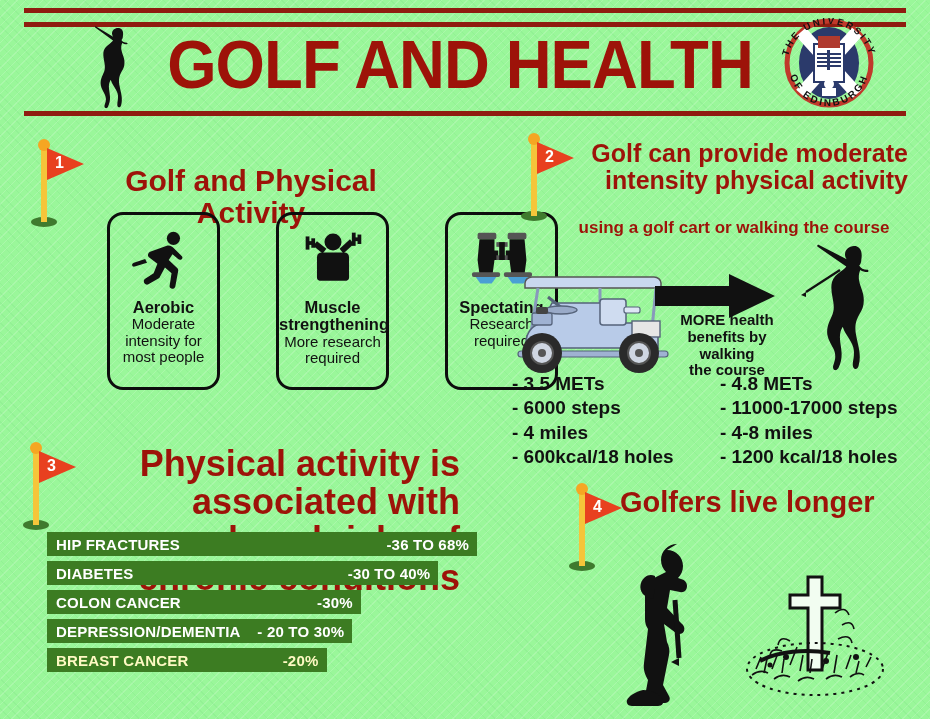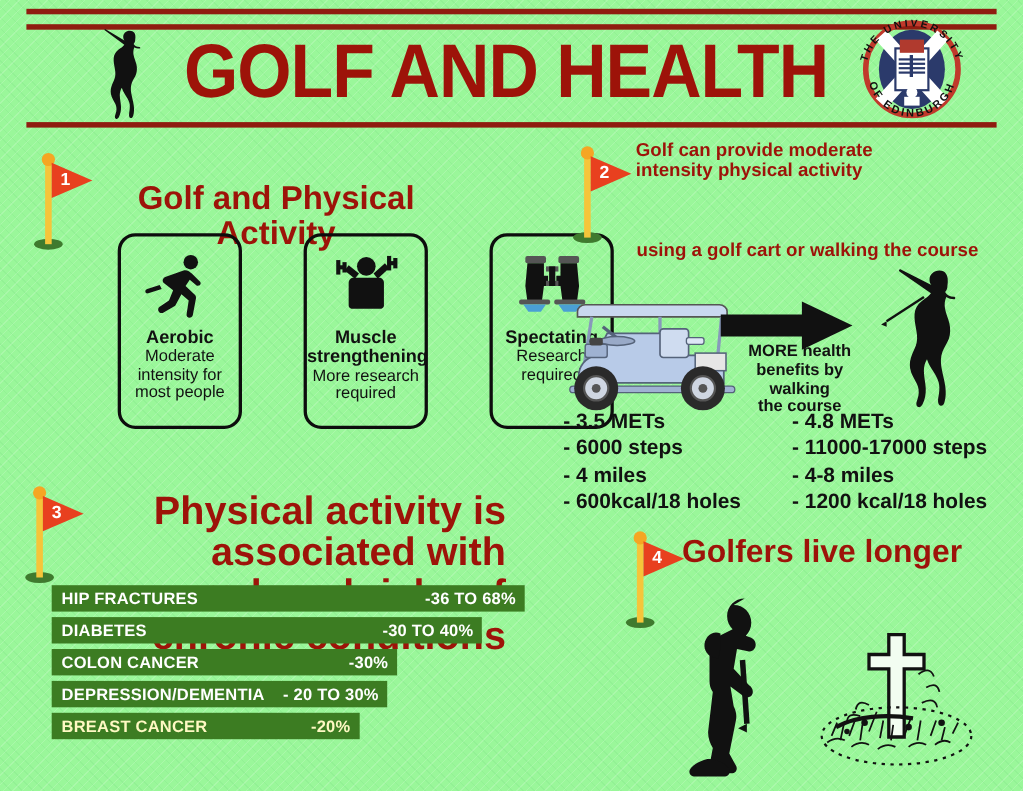--- a/index.html
+++ b/index.html
@@ -53,21 +53,21 @@
     width:113px;height:178px;border:3px solid #0d0d0d;border-radius:16px;
     display:flex;flex-direction:column;
     padding-top:8px;box-sizing:border-box;background:transparent;margin-left:45px;
   }
   .card .icon{height:74px;display:flex;align-items:center;justify-content:center;}
   .card .cap{margin-top:2px;text-align:center;color:#111;}
   .card .cap b{display:block;font-size:16.5px;font-weight:bold;line-height:1.05;}
   .card .cap span{display:block;font-size:15px;line-height:1.08;}
 
   
-  #s2-title{left:578px;top:128px;width:330px;text-align:left;font-size:17px;}
+  #s2-title{left:578px;top:140px;width:330px;text-align:right;font-size:25px;}
   #s2-sub{
     position:absolute;left:548px;top:218px;width:372px;text-align:center;
     color:#9d1309;font-weight:bold;font-size:17px;
     font-family:"Liberation Sans Narrow","Liberation Sans", sans-serif;
   }
   .cart{position:absolute;left:508px;top:247px;width:175px;height:130px;}
   .arrow{position:absolute;left:655px;top:272px;width:120px;height:48px;}
   .swing2{position:absolute;left:800px;top:240px;width:86px;height:140px;}
   .arrow-cap{
     position:absolute;left:663px;top:312px;width:128px;text-align:center;

